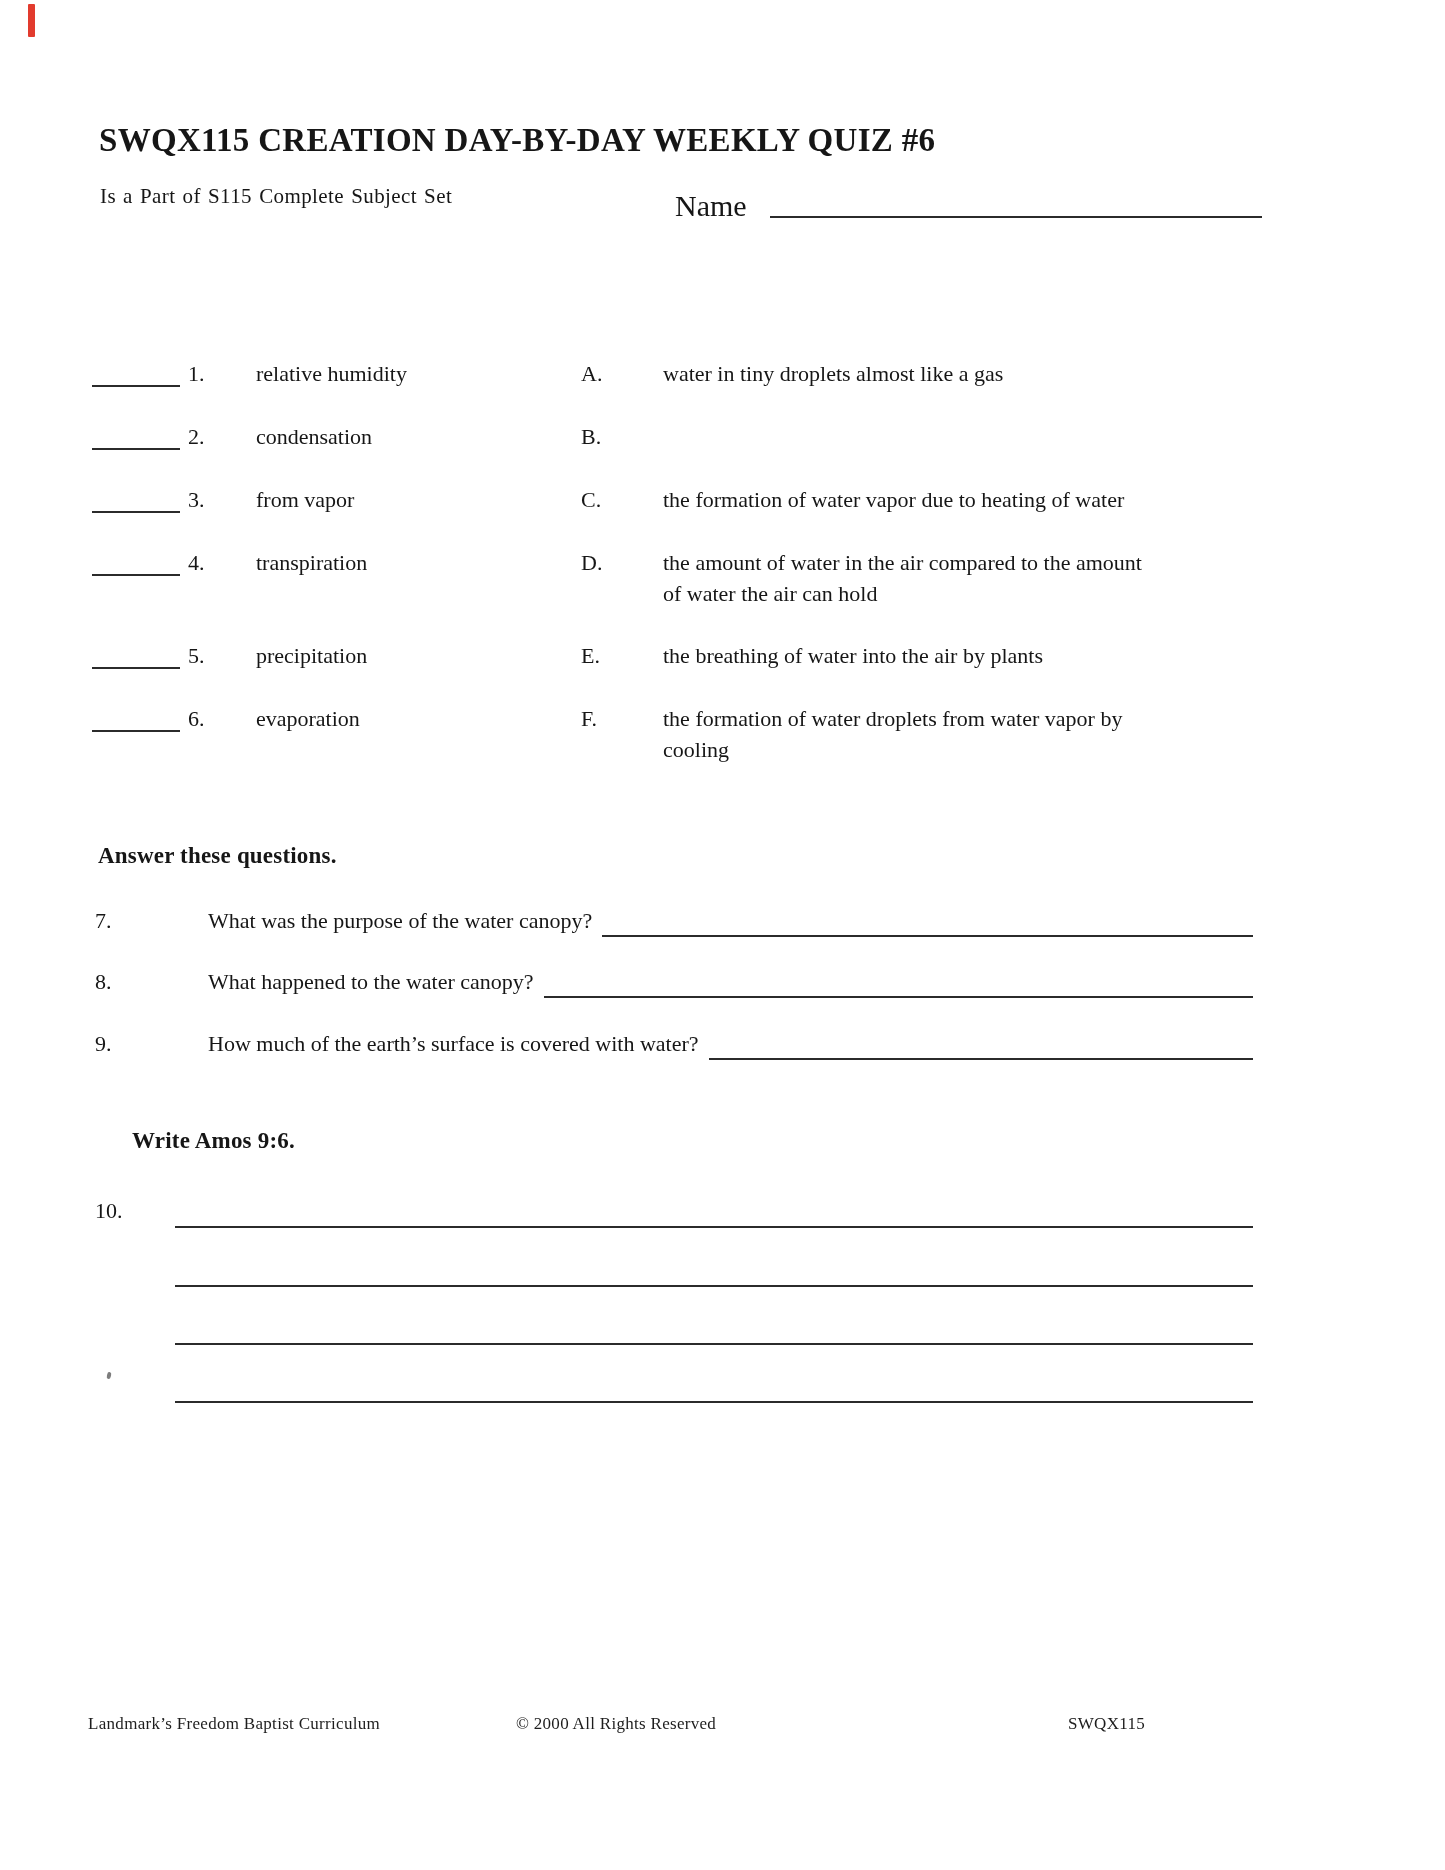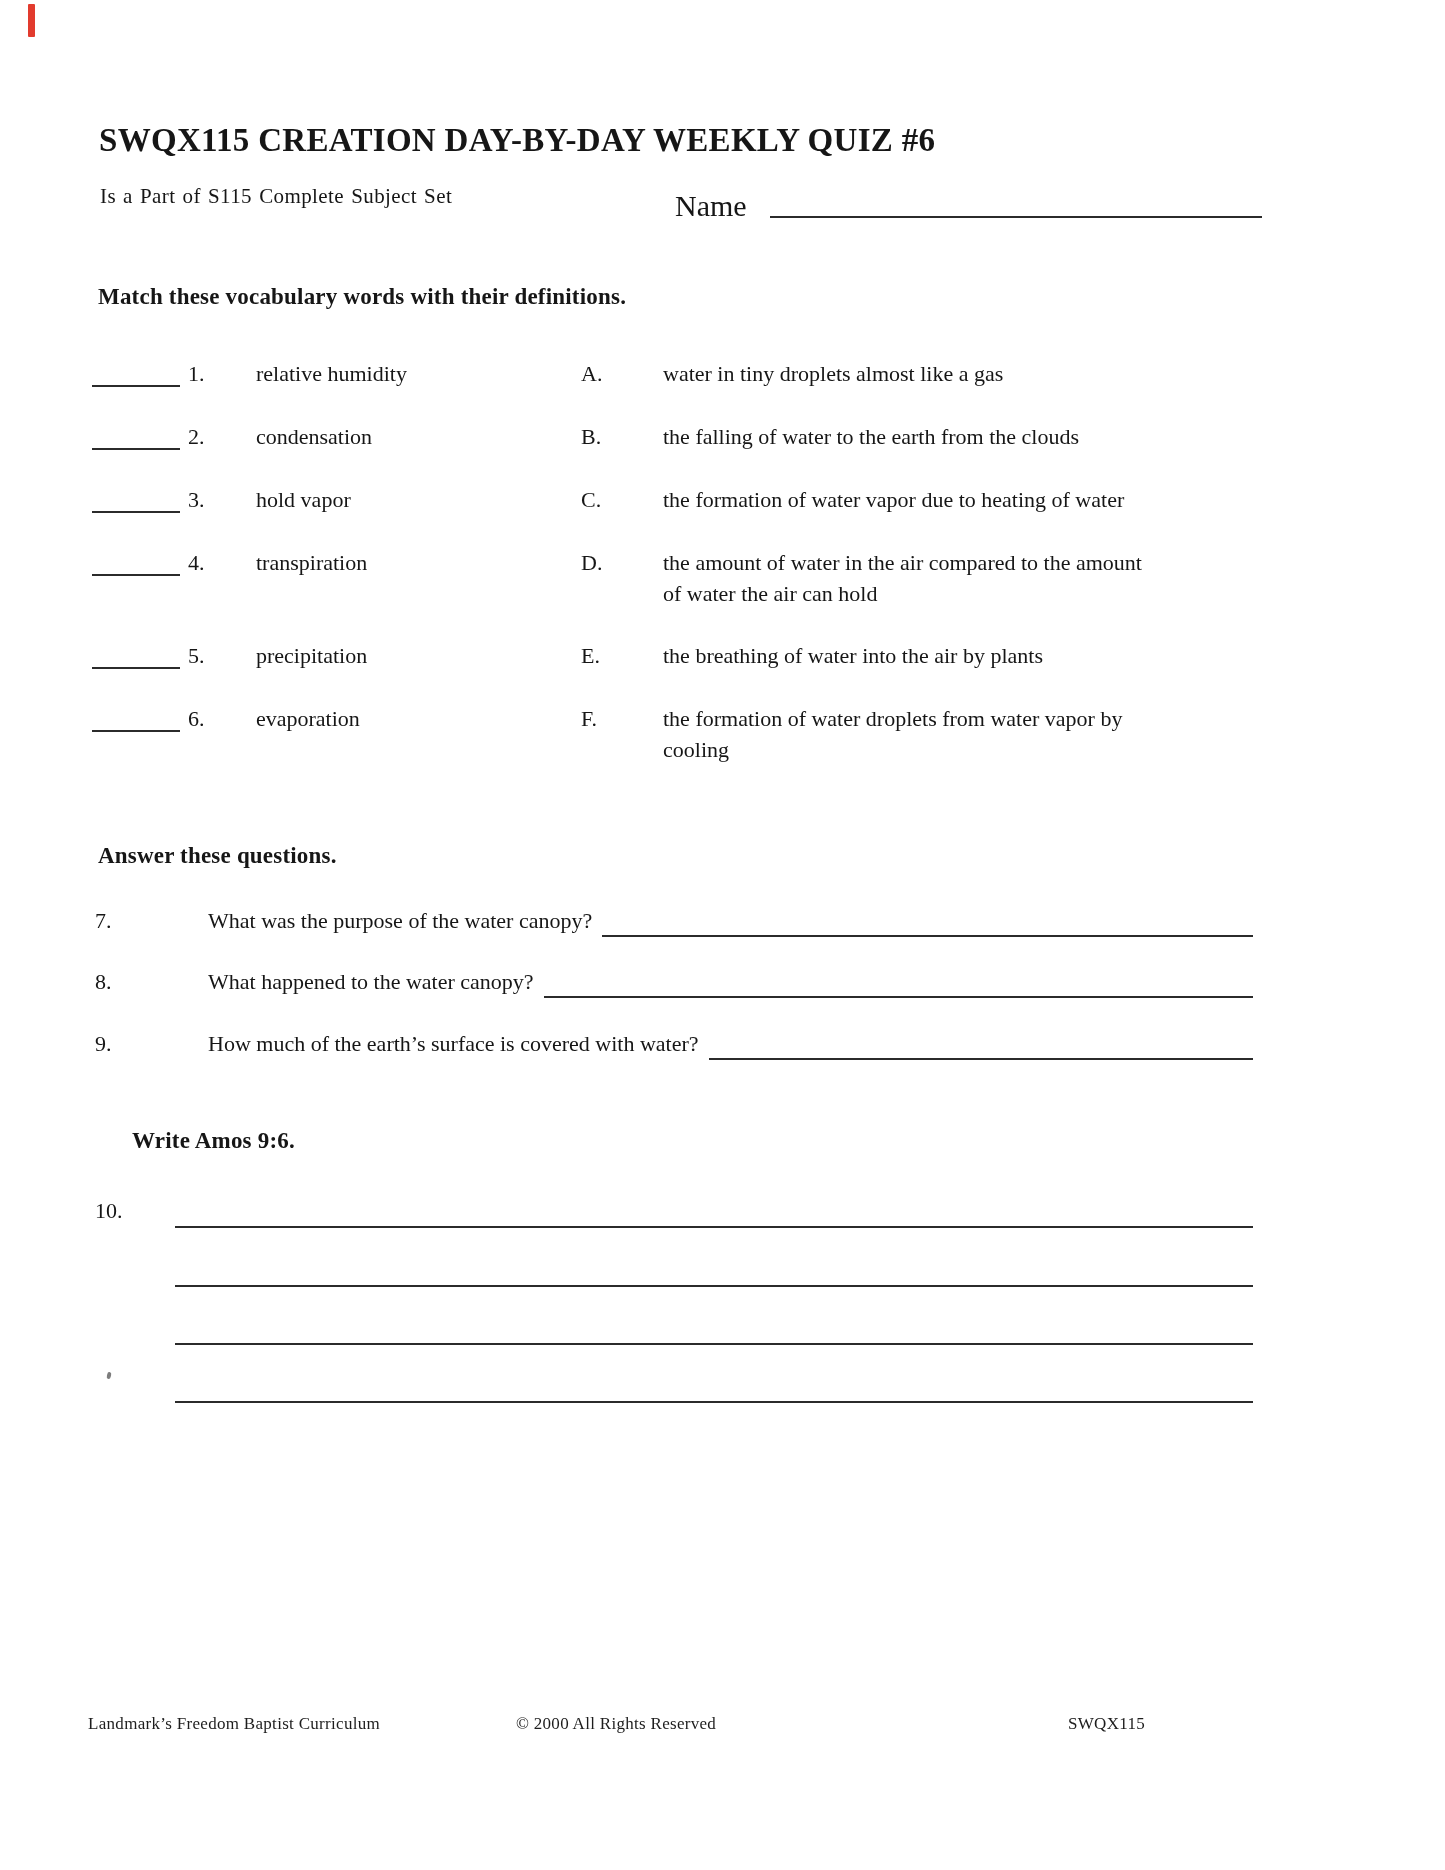--- a/index.html
+++ b/index.html
@@ -64,41 +64,39 @@
 
 <div class="page">
 
   <div class="abs scan-mark"></div>
 
   <div class="abs title">SWQX115 CREATION DAY-BY-DAY WEEKLY QUIZ #6</div>
   <div class="abs subtitle">Is a Part of S115 Complete Subject Set</div>
   <div class="abs name-label">Name</div>
   <div class="abs name-line"></div>
 
-  <div class="abs section-heading h-match">Match these vocabulary words with their definitions.</div>
 
   <div class="abs match-rows">
     <div class="match-row r0">
       <span class="m-blank"></span>
       <span class="m-num">1.</span>
       <span class="m-term">relative humidity</span>
       <span class="m-letter">A.</span>
       <span class="m-def">water in tiny droplets almost like a gas</span>
     </div>
     <div class="match-row r1">
       <span class="m-blank"></span>
       <span class="m-num">2.</span>
       <span class="m-term">condensation</span>
       <span class="m-letter">B.</span>
-      <span class="m-def">the falling of water to the earth from the clouds</span>
     </div>
     <div class="match-row r2">
       <span class="m-blank"></span>
       <span class="m-num">3.</span>
-      <span class="m-term">hold vapor</span>
+      <span class="m-term">from vapor</span>
       <span class="m-letter">C.</span>
       <span class="m-def">the formation of water vapor due to heating of water</span>
     </div>
     <div class="match-row r3">
       <span class="m-blank"></span>
       <span class="m-num">4.</span>
       <span class="m-term">transpiration</span>
       <span class="m-letter">D.</span>
       <span class="m-def">the amount of water in the air compared to the amount
 of water the air can hold</span>

